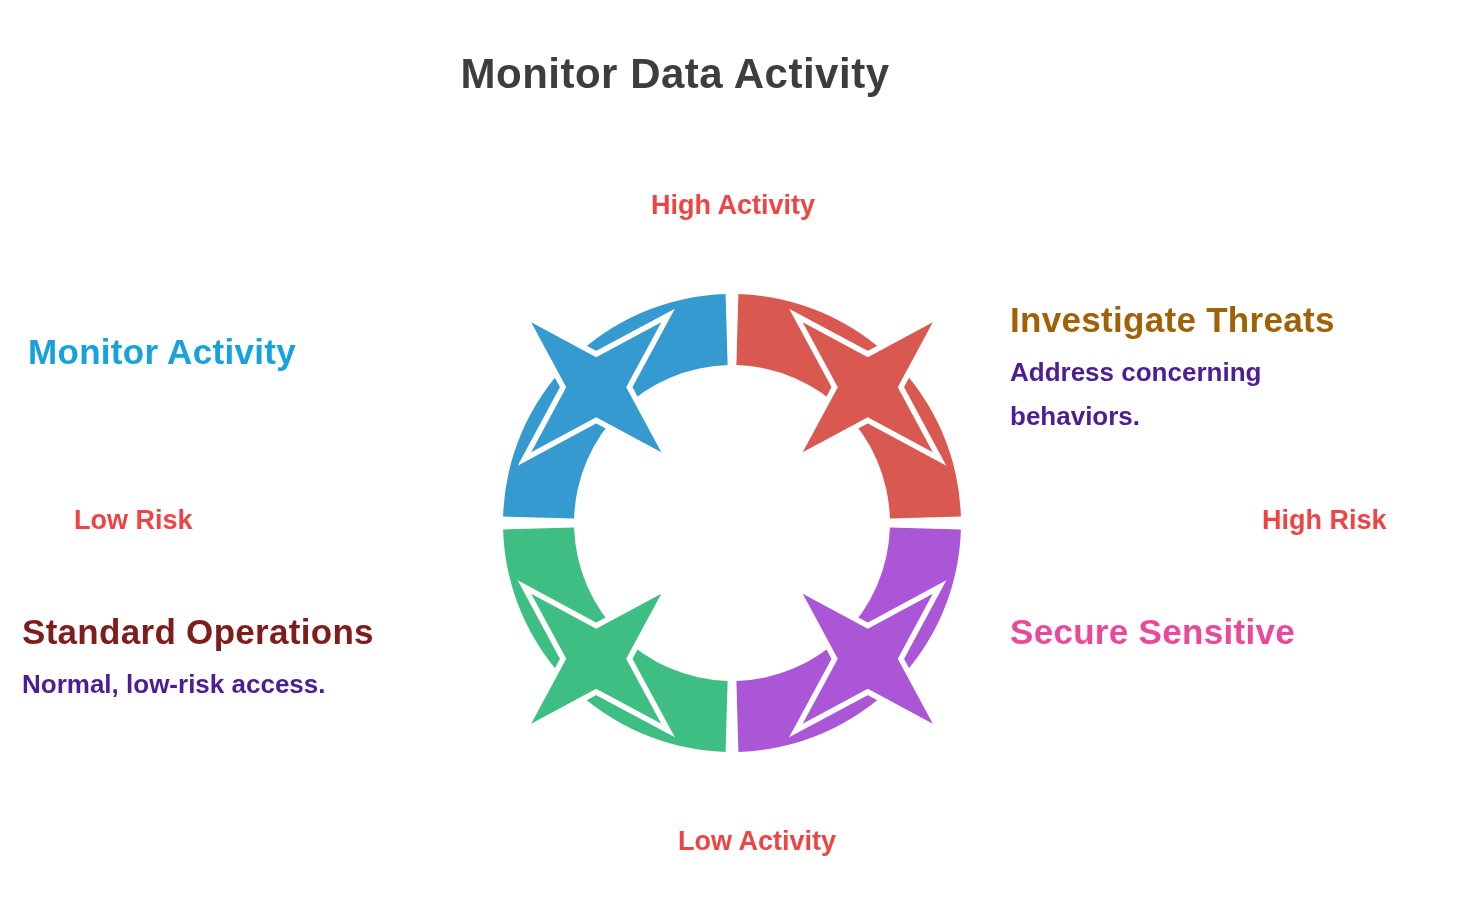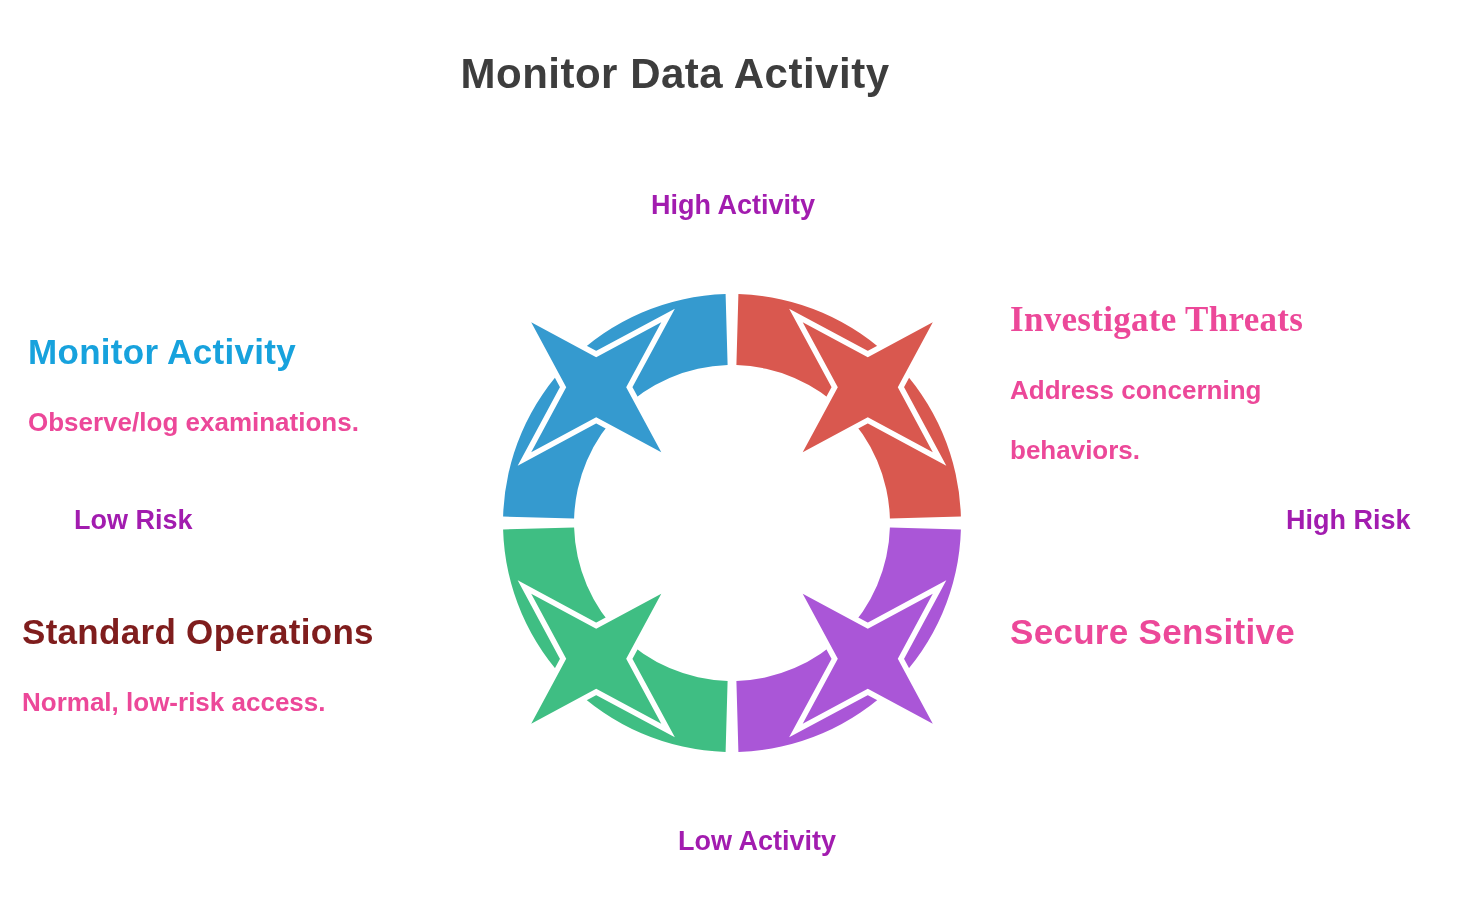--- a/index.html
+++ b/index.html
@@ -20,41 +20,41 @@
     font-size: 42px;
     font-weight: bold;
     color: #3d3d3d;
     white-space: nowrap;
     letter-spacing: 0.5px;
   }
   .axis-label {
     position: absolute;
     font-size: 27px;
     font-weight: bold;
-    color: #a21caf;
+    color: #ef4444;
     white-space: nowrap;
   }
   .axis-top    { top: 190px; left: 733px; transform: translateX(-50%); }
   .axis-bottom { top: 826px; left: 737px; transform: translateX(-50%); margin-left: 20px; }
   .axis-left   { top: 505px; left: 74px; }
-  .axis-right  { top: 505px; left: 1262px; margin-left: 24px; }
+  .axis-right  { top: 505px; left: 1262px; }
   .qblock { position: absolute; }
   .qblock.align-right { }
   .qtitle {
     font-size: 35px;
     font-weight: bold;
     white-space: nowrap;
     letter-spacing: 0.3px;
   }
   .qdesc {
     font-size: 26px;
     font-weight: bold;
-    color: #ec4899;
-    line-height: 60px;
-    margin-top: 20px;
+    color: #4c1d95;
+    line-height: 44px;
+    margin-top: 10px;
   }
   .q-monitor     { top: 332px; right: 1006px; width: 430px; }
   .q-investigate { top: 300px; left: 1010px; width: 360px; }
   .q-standard    { top: 612px; right: 1012px; width: 430px; }
   .q-secure      { top: 612px; left: 1010px; width: 380px; }
   .q-investigate .qdesc { max-width: 300px; }
   .diagram-svg { position: absolute; top: 0; left: 0; }
 </style>
 </head>
 <body>
@@ -66,25 +66,24 @@
   <div class="axis-label axis-top">High Activity</div>
 
   <div class="axis-label axis-left">Low Risk</div>
 
   <div class="axis-label axis-right">High Risk</div>
 
   <div class="axis-label axis-bottom">Low Activity</div>
 
   <div class="qblock align-right q-monitor">
     <div class="qtitle" style="color: rgb(23, 162, 221);">Monitor Activity</div>
-    <div class="qdesc">Observe/log examinations.</div>
   </div>
 
   <div class="qblock q-investigate">
-    <div class="qtitle" style="color: #ec4899; font-family: Liberation Serif, serif;">Investigate Threats</div>
+    <div class="qtitle" style="color: #a16207;">Investigate Threats</div>
     <div class="qdesc">Address concerning behaviors.</div>
   </div>
 
   <div class="qblock align-right q-standard">
     <div class="qtitle" style="color: #7f1d1d;">Standard Operations</div>
     <div class="qdesc">Normal, low-risk access.</div>
   </div>
 
   <div class="qblock q-secure">
     <div class="qtitle" style="color: #ec4899;">Secure Sensitive</div>

